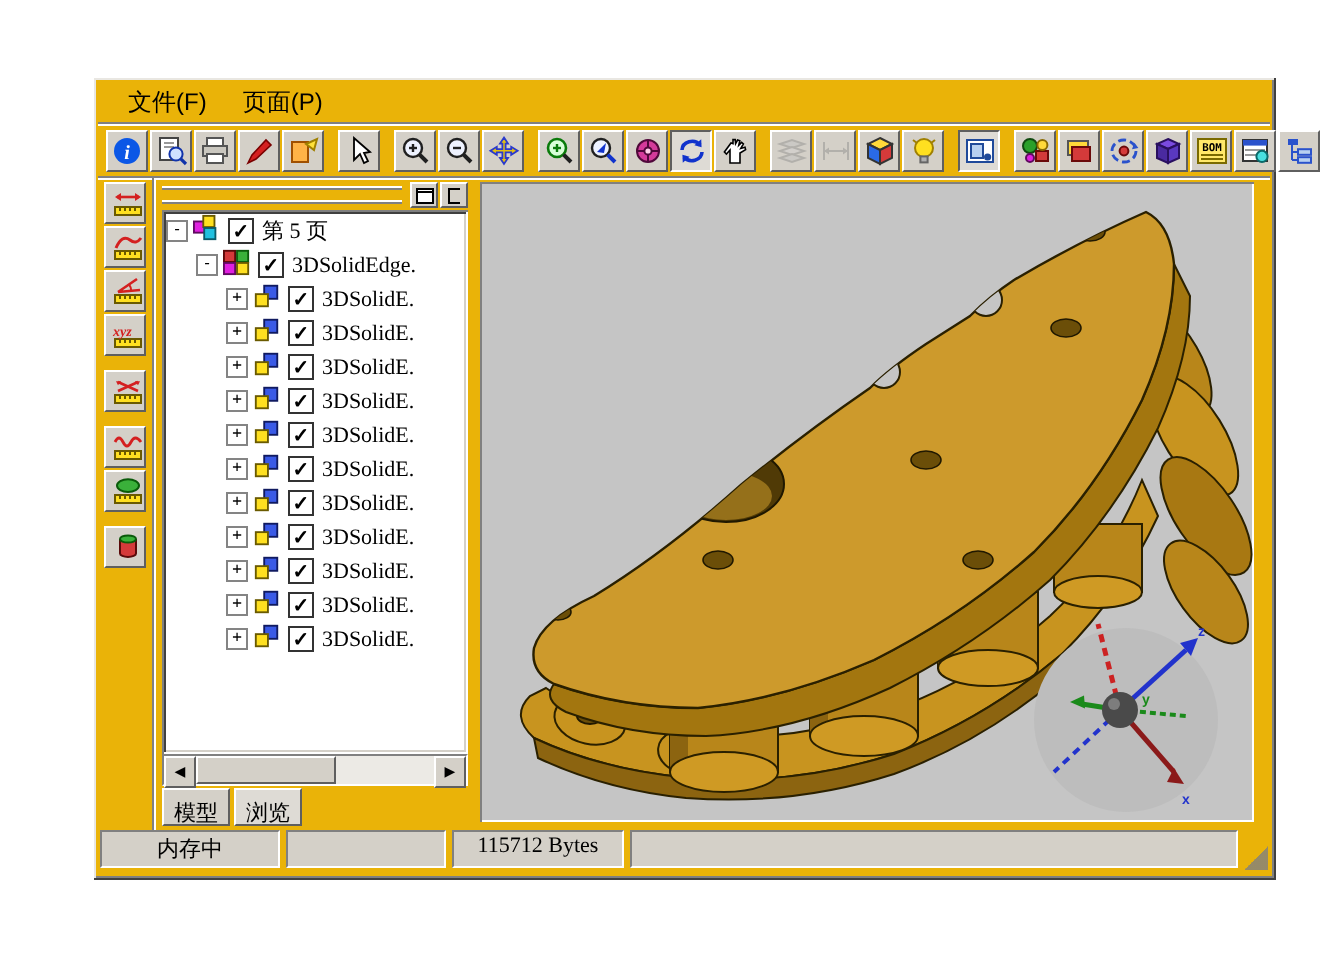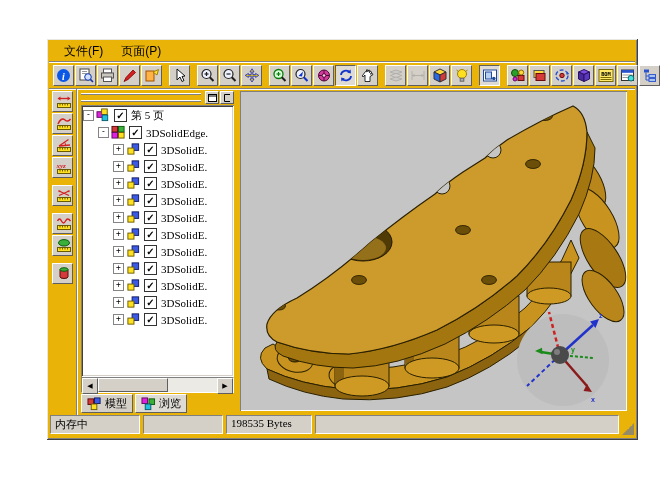--- a/index.html
+++ b/index.html
@@ -46,28 +46,28 @@
   
   .hscroll{position:absolute;left:4px;right:3px;bottom:22px;height:14px;background:#d4d0c8;
            border:1px solid;border-color:#808080 #ffffff #ffffff #808080;display:flex;}
   .sc-btn{width:14px;height:100%;background:#d4d0c8;border:1px solid;border-color:#ffffff #5f5f5f #5f5f5f #ffffff;
           font-size:7px;display:flex;align-items:center;justify-content:center;flex:none;}
   .sc-track{flex:1;background:#eceae5;position:relative;}
   .sc-thumb{position:absolute;left:0;top:0;bottom:0;width:68px;background:#d4d0c8;
             border:1px solid;border-color:#ffffff #5f5f5f #5f5f5f #ffffff;}
   .tabs{position:absolute;left:4px;bottom:2px;height:19px;display:flex;}
   .tab{display:flex;align-items:center;gap:3px;font-size:11px;padding:1px 5px;background:#d4d0c8;
-       border:1px solid;border-color:#ffffff #5f5f5f #5f5f5f #ffffff;margin-right:2px;}
+       border:1px solid;border-color:#ffffff #5f5f5f #5f5f5f #ffffff;margin-right:2px;flex-direction:column;}
   .tab.selected{background:#dedbd5;text-align:center;}
   
   .viewport{flex:1;margin:2px 8px 4px 3px;background:#c5c5c5;position:relative;
             box-shadow:inset 1px 1px 0 #808080,inset -1px -1px 0 #ffffff;}
   .viewport svg{position:absolute;left:1px;top:1px;}
   
-  .statusbar{position:absolute;left:3px;right:3px;bottom:3px;height:21px;display:flex;align-items:center;padding:2px 1px;}
+  .statusbar{position:absolute;left:3px;right:3px;bottom:3px;height:21px;display:flex;align-items:center;padding:2px 1px;text-align:center;}
   .sb-panel{height:15px;border:1px solid;border-color:#808080 #ffffff #ffffff #808080;background:#d4d0c8;
             font-size:11px;font-family:"Liberation Serif","DejaVu Serif",serif;padding:1px 4px;margin-right:3px;
             white-space:nowrap;overflow:hidden;}
   .sb1{width:80px;flex:none;} .sb2{width:70px;flex:none;} .sb3{width:76px;flex:none;} .sb4{flex:1;}
   .sb-grip{width:12px;height:12px;flex:none;align-self:flex-end;
            background:
              linear-gradient(135deg,transparent 50%,#808080 50%);
            clip-path:polygon(100% 0,100% 100%,0 100%);opacity:.8;}
 </style>
 </head>
@@ -598,18 +598,18 @@
           <text x="350" y="310" font-size="7" fill="#2233cc" font-weight="bold">x</text>
           <text x="330" y="260" font-size="7" fill="#1a8a1a" font-weight="bold">y</text>
         </g>
       </svg>
     </div>
   </div>
 
   <div class="statusbar" id="statusbar">
       <div class="sb-panel sb1">内存中</div>
       <div class="sb-panel sb2"></div>
-      <div class="sb-panel sb3">198535 Bytes</div>
+      <div class="sb-panel sb3">115712 Bytes</div>
       <div class="sb-panel sb4"></div>
       <div class="sb-grip"></div>
     </div>
 
 </div>
 
 </body></html>

